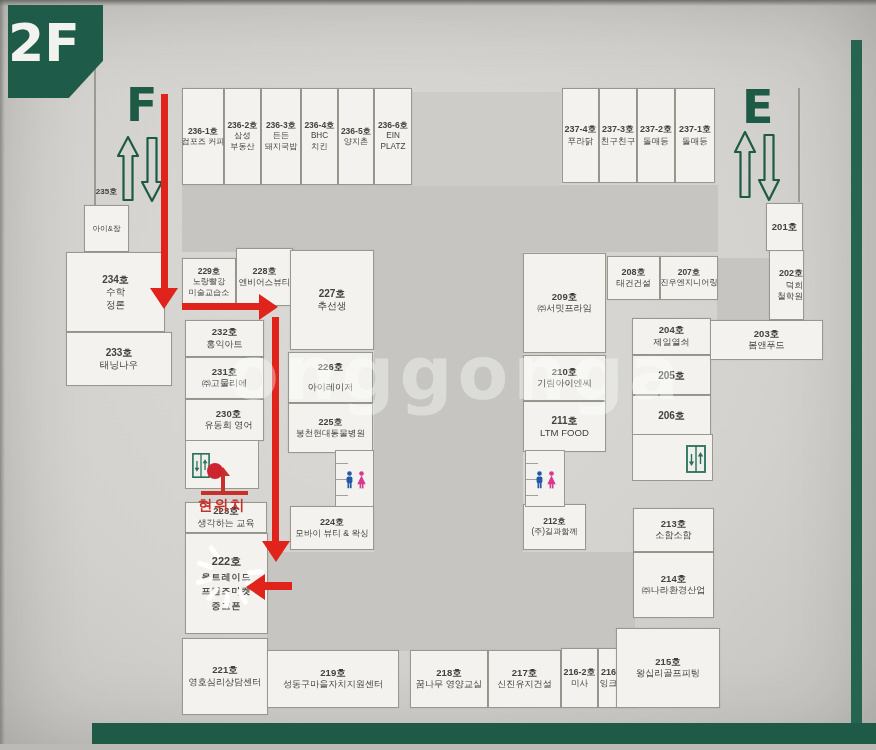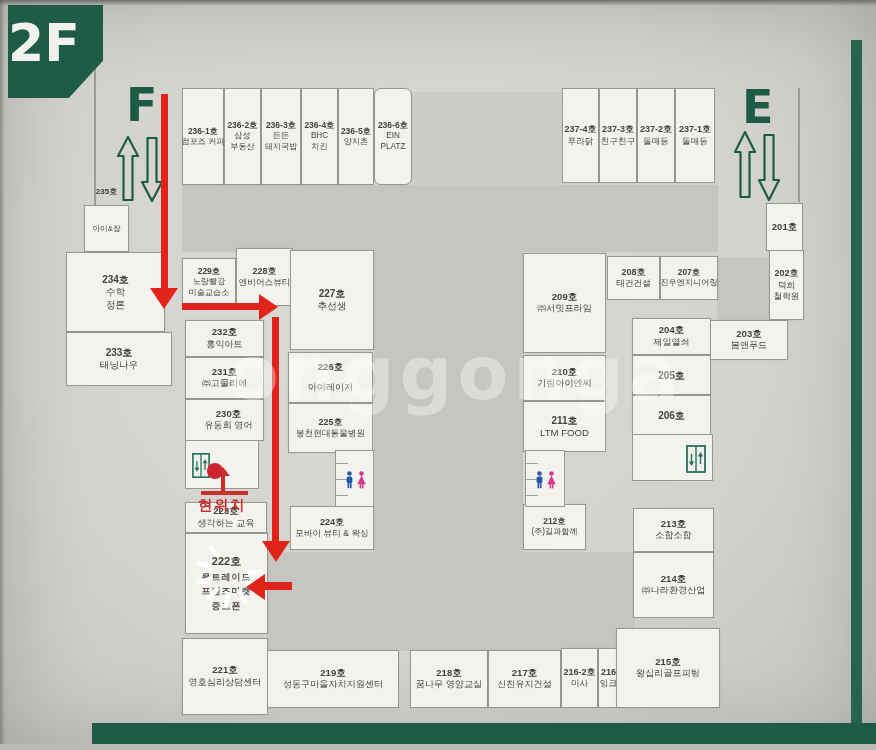--- a/index.html
+++ b/index.html
@@ -77,21 +77,21 @@
       </div>
       <div class="room" style="left: 301px; top: 88px; width: 37px; height: 97px; font-size: 8.5px;">
         <span class="rnum">236-4호</span>
         <span class="rname">BHC</span>
         <span class="rname">치킨</span>
       </div>
       <div class="room" style="left: 338px; top: 88px; width: 36px; height: 97px; font-size: 8.5px;">
         <span class="rnum">236-5호</span>
         <span class="rname">양지촌</span>
       </div>
-      <div class="room" style="left: 374px; top: 88px; width: 38px; height: 97px; font-size: 8.5px; border-radius: 7px;">
+      <div class="room" style="left: 374px; top: 88px; width: 38px; height: 97px; font-size: 8.5px;">
         <span class="rnum">236-6호</span>
         <span class="rname">EIN</span>
         <span class="rname">PLATZ</span>
       </div>
       <div class="room" style="left: 562px; top: 88px; width: 37px; height: 95px; font-size: 9px;">
         <span class="rnum">237-4호</span>
         <span class="rname">푸라닭</span>
       </div>
       <div class="room" style="left: 599px; top: 88px; width: 38px; height: 95px; font-size: 9px;">
         <span class="rnum">237-3호</span>
@@ -223,25 +223,25 @@
       <div class="room" style="left: 632px; top: 318px; width: 79px; height: 37px; font-size: 9.5px;">
         <span class="rnum">204호</span>
         <span class="rname">제일열쇠</span>
       </div>
       <div class="room" style="left: 632px; top: 355px; width: 79px; height: 40px; font-size: 10px;">
         <span class="rnum">205호</span>
       </div>
       <div class="room" style="left: 632px; top: 395px; width: 79px; height: 40px; font-size: 10px;">
         <span class="rnum">206호</span>
       </div>
-      <div class="room" style="left: 710px; top: 320px; width: 78px; height: 40px; font-size: 9.5px;">
+      <div class="room" style="left: 710px; top: 320px; width: 113px; height: 40px; font-size: 9.5px;">
         <span class="rnum">203호</span>
         <span class="rname">봄앤푸드</span>
       </div>
-      <div class="room" style="left: 769px; top: 250px; width: 35px; height: 70px; font-size: 9px;">
+      <div class="room" style="left: 769px; top: 250px; width: 35px; height: 70px; font-size: 9px; align-items: flex-end;">
         <span class="rnum">202호</span>
         <span class="rname">덕희</span>
         <span class="rname">철학원</span>
       </div>
       <div class="room" style="left: 766px; top: 203px; width: 37px; height: 48px; font-size: 9.5px;">
         <span class="rnum">201호</span>
       </div>
     </div>
 
   <div class="room" id="room222" style="left:185px;top:533px;width:83px;height:101px;">

